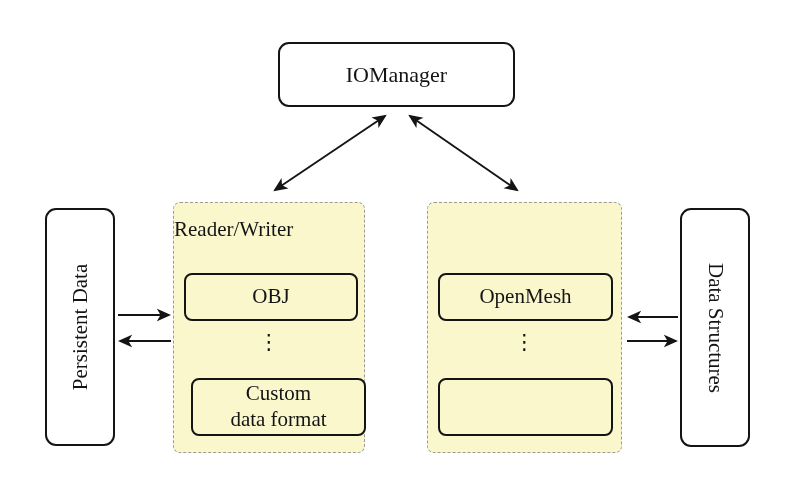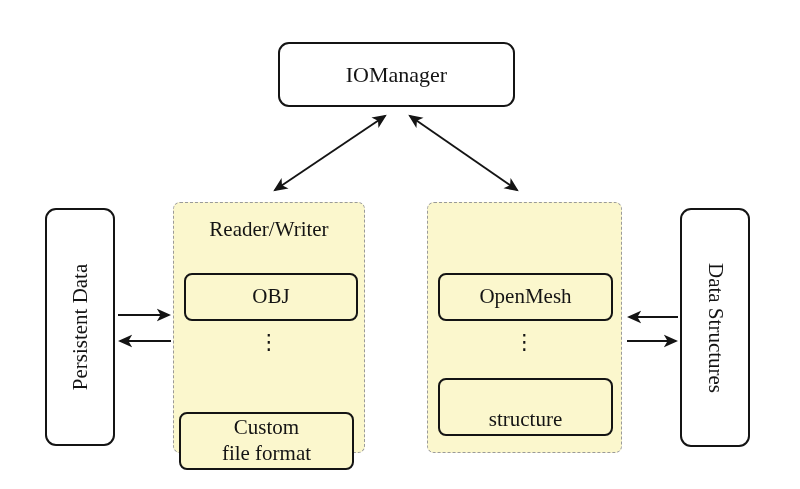--- a/index.html
+++ b/index.html
@@ -49,21 +49,20 @@
   .vlabel.cw  { transform: translate(-50%,-50%) rotate(90deg); }
   .group {
     position: absolute;
     background: var(--container-fill, #fbf7cd);
     border: 1.6px dashed var(--container-border, #9a9a9a);
     border-radius: 7px;
     box-sizing: border-box;
   }
   .group-title {
     position: absolute; left: 0; right: 0; top: 14px;
-    text-align: center;
     font-size: 21px;
     white-space: nowrap;
   }
   .inner-box {
     position: absolute;
     background: var(--container-fill, #fbf7cd);
     border: 2.8px solid var(--node-border, #141414);
     border-radius: 8px;
     display: flex; align-items: center; justify-content: center;
     box-sizing: border-box;
@@ -95,37 +94,36 @@
   <div class="vnode" style="left:680px; top:208px; width:70px; height:239px;">
     <span class="vlabel cw">Data Structures</span>
   </div>
 
   <div class="group" style="left:173px; top:202px; width:192px; height:251px;">
     <div class="group-title">Reader/Writer</div>
     <div class="inner-box" style="left:10px; top:70px; width:174px; height:48px;">
       <span>OBJ</span>
     </div>
     <div class="dots" style="top:129px;">⋮</div>
-    <div class="inner-box" style="left:5px; top:175px; width:175px; height:58px;margin-top:34px;">
+    <div class="inner-box" style="left:17px; top:175px; width:175px; height:58px;">
       <span>
         <span>Custom</span><br>
-        <span>file format</span>
+        <span>data format</span>
       </span>
     </div>
   </div>
 
   <div class="group" style="left:427px; top:202px; width:195px; height:251px;">
     <div class="inner-box" style="left:10px; top:70px; width:175px; height:48px;text-align:right;">
       <span>OpenMesh</span>
     </div>
     <div class="dots" style="top:129px;">⋮</div>
     <div class="inner-box" style="left:10px; top:175px; width:175px; height:58px;">
       <span>
         <br>
-        <span>structure</span>
       </span>
     </div>
   </div>
 
   <svg class="arrows" viewBox="0 0 800 489">
     <defs>
       <marker id="ah" viewBox="0 0 10 10" refX="8.5" refY="5" markerWidth="7.5" markerHeight="7.5" orient="auto-start-reverse">
         <path d="M0,0.6 L10,5 L0,9.4 L2.6,5 z" fill="#141414"></path>
       </marker>
     </defs>

